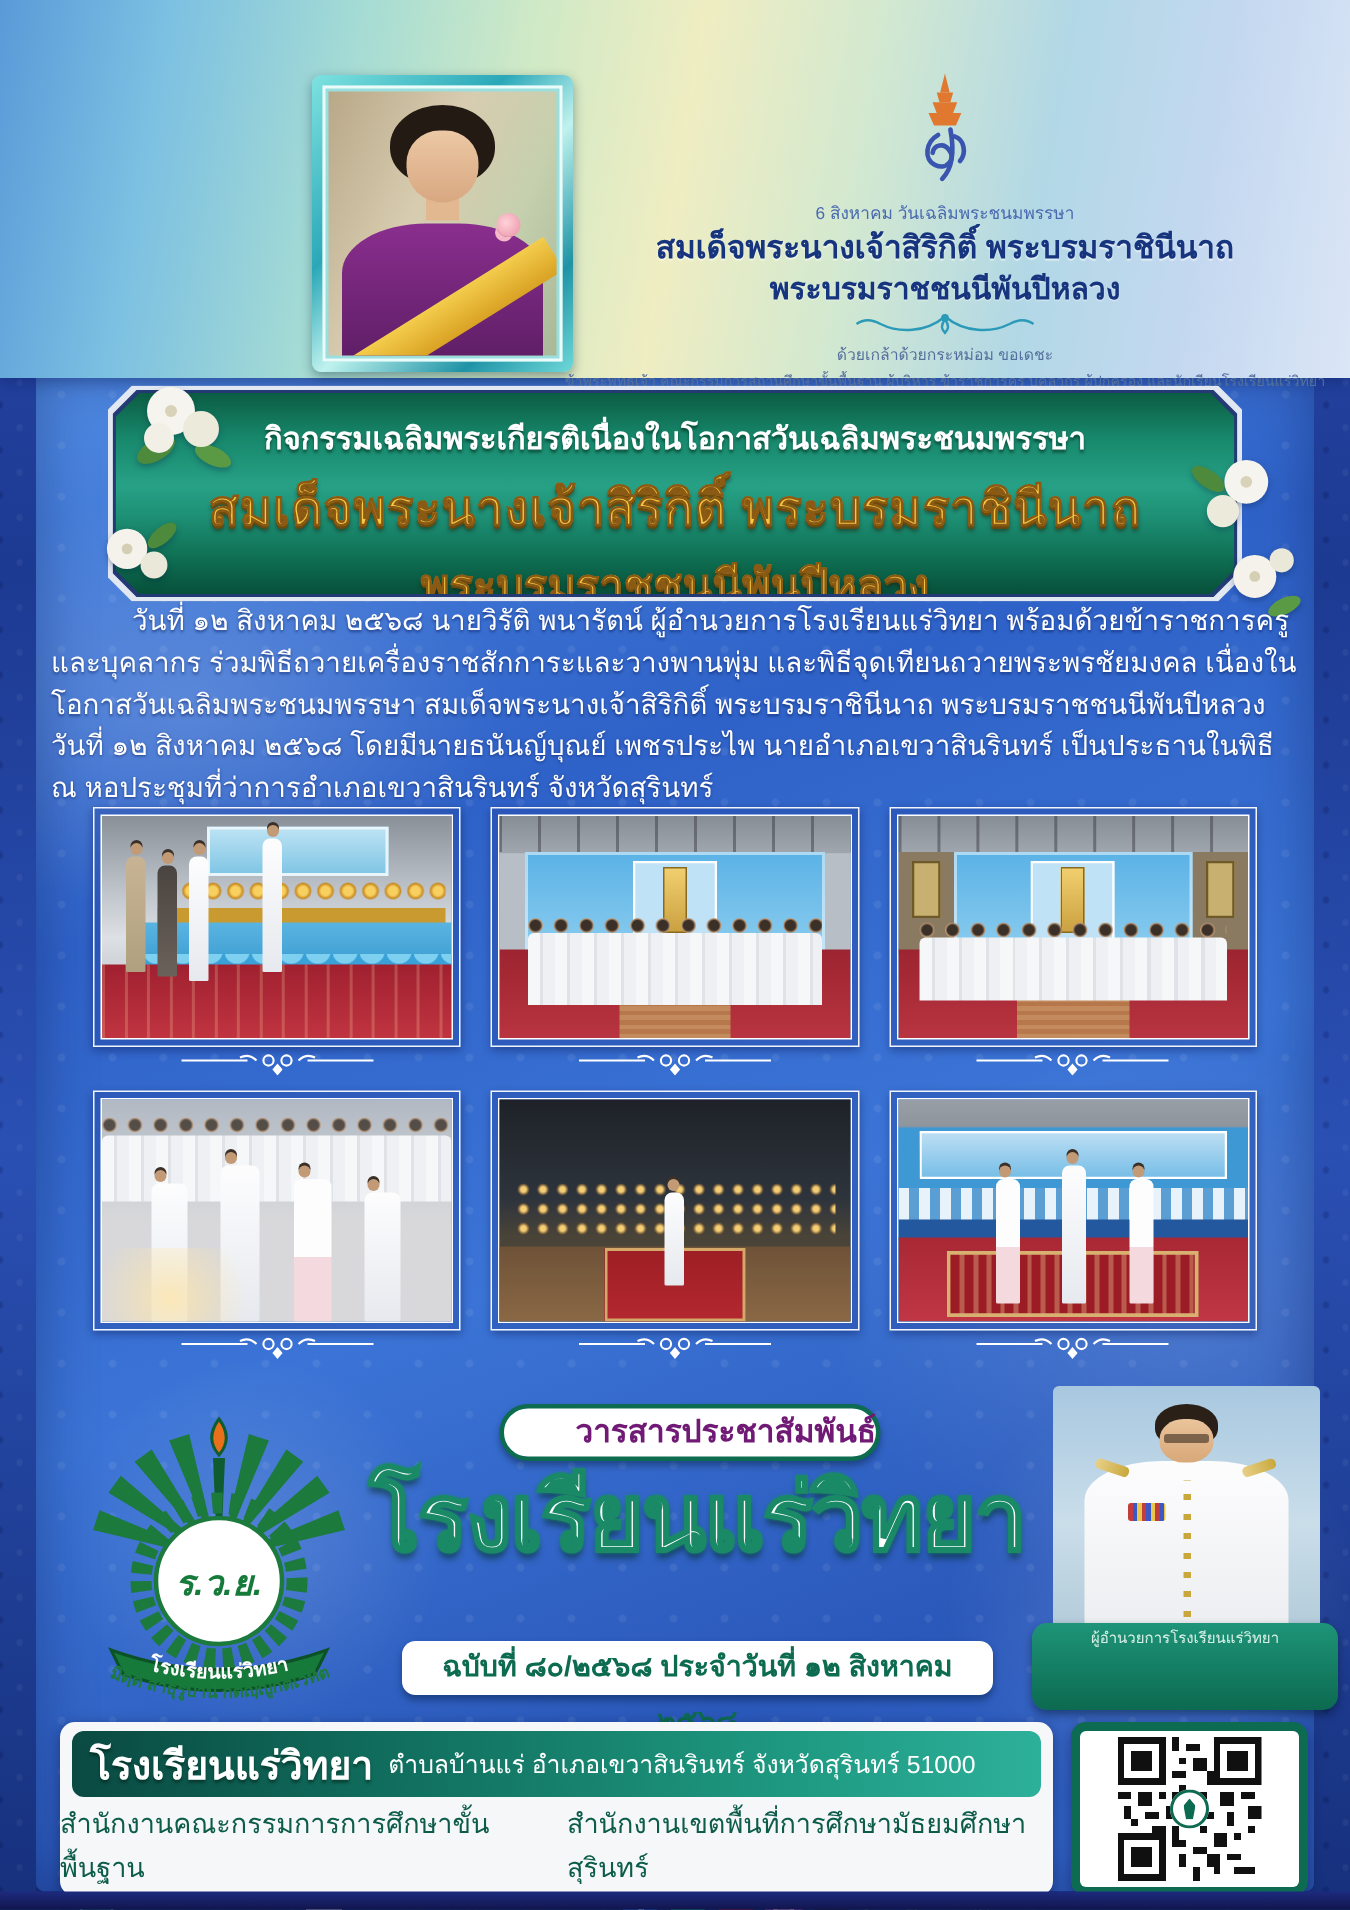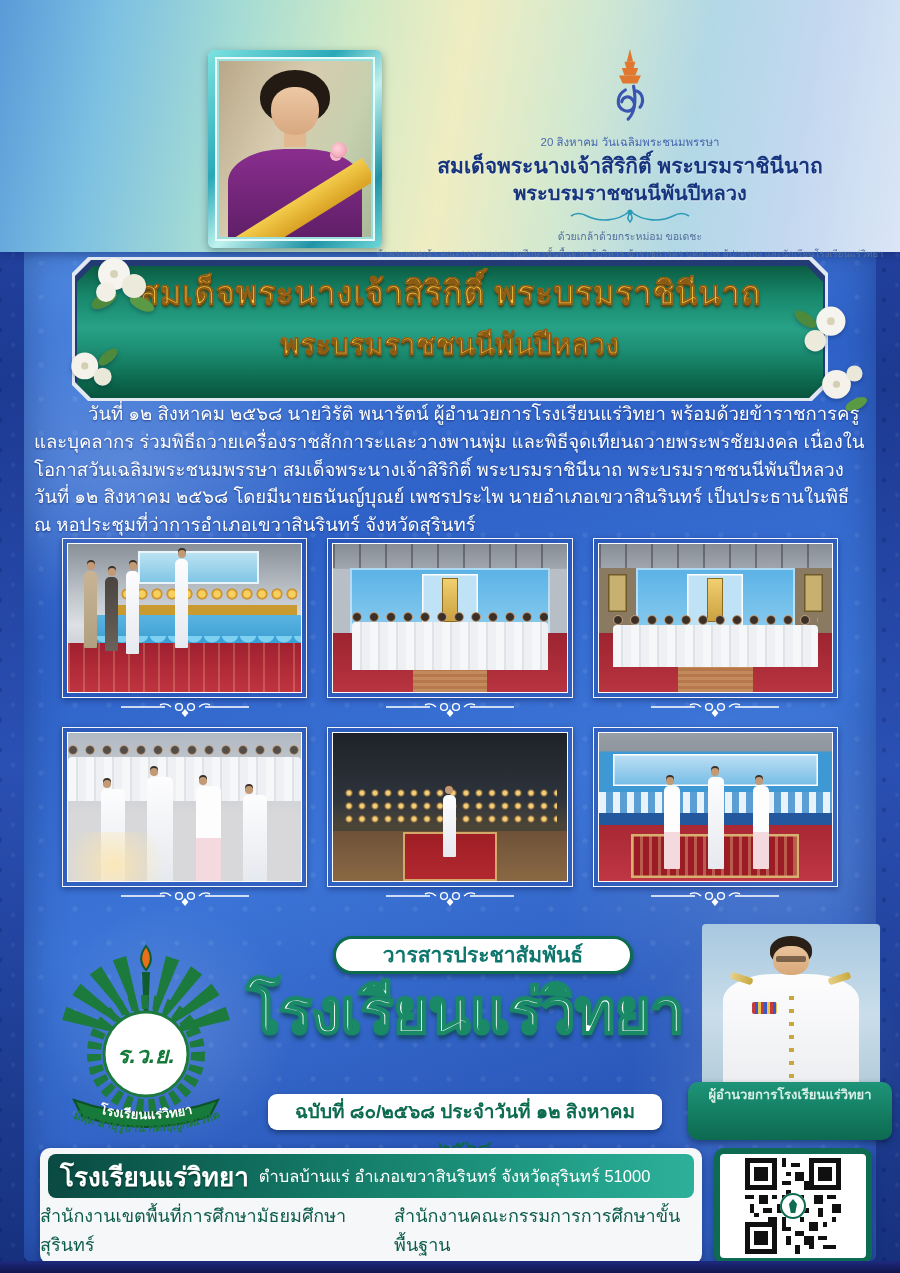--- a/index.html
+++ b/index.html
@@ -105,39 +105,39 @@
   
   .ph6{background:linear-gradient(180deg,#989ea6 0%,#8f959d 12%,#3e98d4 13%);}
   .ph6 .bband{top:14%;left:6%;right:6%;height:22%;background:linear-gradient(180deg,#bfe0f4,#74bce6);box-shadow:inset 0 0 0 1.5px #fff;}
   .ph6 .stage{top:40%;left:0;right:0;height:22%;background:repeating-linear-gradient(90deg,#e8f2fa 0 7px,#5a9ed4 7px 14px);}
   .ph6 .skirtband{top:54%;left:0;right:0;height:9%;background:#24589e;}
   .ph6 .rfloor6{bottom:0;left:0;right:0;height:38%;background:linear-gradient(180deg,#a82834,#c03644);}
   .ph6 .rug{bottom:2%;left:14%;width:72%;height:30%;background:repeating-linear-gradient(90deg,rgba(240,210,150,.35) 0 3px,transparent 3px 9px),#9c1c26;box-shadow:inset 0 0 0 2.5px #d8b070;}
 
   
   .logo{position:absolute;left:50px;top:932px;}
-  .badge{position:absolute;left:333px;top:936px;width:300px;height:38px;background:#fff;border:3px solid #0d6b50;border-radius:22px;box-sizing:border-box;
-    color:#0f766e;font-size:21px;font-weight:bold;text-align:center;line-height:31px;box-shadow:0 3px 5px rgba(0,20,40,.4);}
+  .badge{position:absolute;left:333px;top:936px;width:254px;height:38px;background:#fff;border:3px solid #0d6b50;border-radius:22px;box-sizing:border-box;
+    color:#701a75;font-size:21px;font-weight:bold;text-align:right;line-height:31px;box-shadow:0 3px 5px rgba(0,20,40,.4);}
   .title-th{position:absolute;left:225px;top:962px;width:480px;text-align:center;font-size:62px;font-weight:800;color:#fff;letter-spacing:-1px;
     -webkit-text-stroke:2px #1a8a66;text-shadow:0 0 3px #1a8a66,0 0 3px #1a8a66,0 5px 4px rgba(0,35,22,.5);}
   .title-en{position:absolute;left:225px;top:1056px;width:480px;text-align:center;font-size:23px;font-weight:bold;color:#fff;letter-spacing:.5px;text-shadow:0 2px 3px rgba(5,50,35,.8);}
   .issue{position:absolute;left:268px;top:1094px;width:394px;height:36px;background:#fff;border-radius:9px;color:#0d6b50;font-size:19px;font-weight:bold;text-align:center;line-height:36px;box-shadow:0 3px 5px rgba(0,20,40,.4);}
   .dirphoto{position:absolute;left:702px;top:924px;width:178px;height:166px;overflow:hidden;background:linear-gradient(180deg,#a8c8e0,#cadeea 55%,#b2cad8);border-radius:4px;}
   .dirphoto .d-hair{position:absolute;top:7%;left:38%;width:24%;height:17%;background:#2a2018;border-radius:50% 50% 40% 40%;}
   .dirphoto .d-face{position:absolute;top:13%;left:40%;width:20%;height:18%;background:linear-gradient(180deg,#eac49c,#d8a878);border-radius:45%;}
   .dirphoto .d-glass{position:absolute;top:19.5%;left:41.5%;width:17%;height:3.5%;background:rgba(40,30,20,.55);border-radius:2px;}
   .dirphoto .d-body{position:absolute;top:30%;left:12%;width:76%;height:72%;background:linear-gradient(180deg,#fdfdfe,#ecedf0);border-radius:38% 38% 0 0/22% 22% 0 0;}
   .dirphoto .d-btn{position:absolute;top:38%;left:49%;width:2.5%;height:55%;background:repeating-linear-gradient(0deg,#c8a83c 0 4px,transparent 4px 13px);}
   .dirphoto .d-ep1,.dirphoto .d-ep2{position:absolute;top:31%;width:13%;height:4.5%;background:linear-gradient(90deg,#e8d088,#c8a83c);border-radius:3px;}
   .dirphoto .d-ep1{left:16%;transform:rotate(18deg);}
   .dirphoto .d-ep2{right:16%;transform:rotate(-18deg);}
   .dirphoto .d-medal{position:absolute;top:47%;left:28%;width:14%;height:7%;background:repeating-linear-gradient(90deg,#c43c3c 0 3px,#3c58c4 3px 6px,#e8c84c 6px 9px);border-radius:2px;}
   .dirplate{position:absolute;left:688px;top:1082px;width:204px;height:58px;background:linear-gradient(180deg,#1e9478,#0c6a50);border-radius:10px;text-align:center;box-shadow:0 3px 6px rgba(0,20,40,.45);}
   .dirname{color:#fff;font-size:18px;font-weight:bold;margin-top:7px;text-shadow:0 1px 2px rgba(0,30,20,.6);}
-  .dirtitle{color:#d8f0e8;font-size:13px;margin-top:2px;font-weight:bold;}
+  .dirtitle{color:#d8f0e8;font-size:10px;margin-top:2px;}
 
   
   .fpanel{position:absolute;left:40px;top:1148px;width:662px;height:116px;background:#f5f7f9;border-radius:10px;box-shadow:0 3px 9px rgba(0,0,40,.4);}
   .fgreen{margin:6px 8px 3px;height:44px;border-radius:8px;background:linear-gradient(90deg,#0a4a42,#11705f 35%,#1f9a82 75%,#2db09a);display:flex;align-items:center;gap:10px;padding:0 12px;box-sizing:border-box;}
   .fg-name{font-size:26px;font-weight:800;color:#fff;white-space:nowrap;text-shadow:0 2px 2px rgba(0,30,20,.5);}
   .fg-addr{font-size:16.5px;color:#fff;white-space:nowrap;}
   .forgs{display:flex;justify-content:center;gap:30px;color:#0d5c4a;font-size:18px;font-weight:500;margin-top:3px;}
   .fcontact{display:flex;align-items:center;gap:7px;padding:0 12px;margin-top:7px;}
   .cicon{width:25px;height:25px;border-radius:50%;flex:0 0 auto;display:flex;align-items:center;justify-content:center;}
   .globe{background:#0e6e62;color:#fff;font-size:7px;font-weight:bold;box-shadow:inset 0 0 0 1.5px rgba(255,255,255,.5);}
@@ -188,39 +188,40 @@
           <path d="M29 15 h12 l-2 7 h-8 Z"></path>
           <path d="M26 22 h18 l-3 8 h-12 Z"></path>
           <path d="M23 30 h24 l-4 9 h-16 Z"></path>
         </g>
         <g fill="none" stroke="#3a55b0" stroke-width="3.4" stroke-linecap="round">
           <path d="M30 46 c-9 5 -11 18 -2 22 c9 4 15 -5 10 -11 c-3.5 -5.5 -11 -4 -12 2"></path>
           <path d="M42 47 c7 2 9 12 4 18"></path>
           <path d="M39 42 c3 16 1 29 -6 36"></path>
         </g>
       </svg>
-      <div class="hdr-date">20 สิงหาคม วันเฉลิมพระชนมพรรษา</div>
+      <div class="hdr-date">6 สิงหาคม วันเฉลิมพระชนมพรรษา</div>
       <div class="hdr-name">สมเด็จพระนางเจ้าสิริกิติ์ พระบรมราชินีนาถ</div>
       <div class="hdr-name hdr-name2">พระบรมราชชนนีพันปีหลวง</div>
       <svg class="flourish" width="190" height="18" viewBox="0 0 190 18">
         <g fill="none" stroke="#2a9ab8" stroke-width="1.6">
           <path d="M95 4 C 82 15, 64 15, 52 9 q-9 -5 -16 0"></path>
           <path d="M95 4 C 108 15, 126 15, 138 9 q9 -5 16 0"></path>
           <path d="M95 6 q-4 5 0 9 q4 -4 0 -9"></path>
         </g>
         <circle cx="95" cy="5" r="2.6" fill="#2a9ab8"></circle>
       </svg>
       <div class="ded1">ด้วยเกล้าด้วยกระหม่อม ขอเดชะ</div>
       <div class="ded2">ข้าพระพุทธเจ้า คณะกรรมการสถานศึกษาขั้นพื้นฐาน ผู้บริหาร ข้าราชการครู บุคลากร ผู้ปกครอง และนักเรียนโรงเรียนแร่วิทยา</div>
     </div>
   </header>
 
   <section class="banner oct">
     <div class="banner-b oct">
       <div class="banner-in oct">
+        <div class="banner-l1">กิจกรรมเฉลิมพระเกียรติเนื่องในโอกาสวันเฉลิมพระชนมพรรษา</div>
         <div class="banner-l2 gold">สมเด็จพระนางเจ้าสิริกิติ์ พระบรมราชินีนาถ</div>
         <div class="banner-l3 gold">พระบรมราชชนนีพันปีหลวง</div>
       </div>
     </div>
   </section>
   <svg class="flower" style="left:84px;top:248px;" width="78" height="78" viewBox="0 0 78 78">
     <ellipse cx="20" cy="52" rx="14" ry="7" fill="#4e8a3c" transform="rotate(-30 20 52)"></ellipse>
     <ellipse cx="58" cy="56" rx="13" ry="6" fill="#5a9a44" transform="rotate(25 58 56)"></ellipse>
     <circle cx="30" cy="26" r="16" fill="#f6f4ee"></circle>
       <circle cx="50" cy="38" r="12" fill="#eceada"></circle>
@@ -443,22 +444,22 @@
   <div class="dirplate">
     <div class="dirtitle">ผู้อำนวยการโรงเรียนแร่วิทยา</div>
   </div>
 
   <section class="fpanel">
     <div class="fgreen">
       <span class="fg-name">โรงเรียนแร่วิทยา</span>
       <span class="fg-addr">ตำบลบ้านแร่ อำเภอเขวาสินรินทร์ จังหวัดสุรินทร์ 51000</span>
     </div>
     <div class="forgs">
+      <span>สำนักงานคณะกรรมการการศึกษาขั้นพื้นฐาน</span>
       <span>สำนักงานเขตพื้นที่การศึกษามัธยมศึกษาสุรินทร์</span>
-      <span>สำนักงานคณะกรรมการการศึกษาขั้นพื้นฐาน</span>
     </div>
     <div class="fcontact">
       <span class="cicon globe">www</span>
       <span class="ctext">www.rwy.ac.th</span>
       <span class="sp"></span>
       <span class="gmail">
         <svg width="16" height="13" viewBox="0 0 16 13">
             <path d="M0 2 v11 h3 V5" fill="#4285f4" transform="translate(0,-1)"></path>
             <path d="M13 2 v11 h3 V5" fill="#34a853" transform="translate(0,-1)"></path>
             <path d="M0 1 L8 8 L16 1 L13 1 L8 5.5 L3 1 Z" fill="#ea4335"></path>

